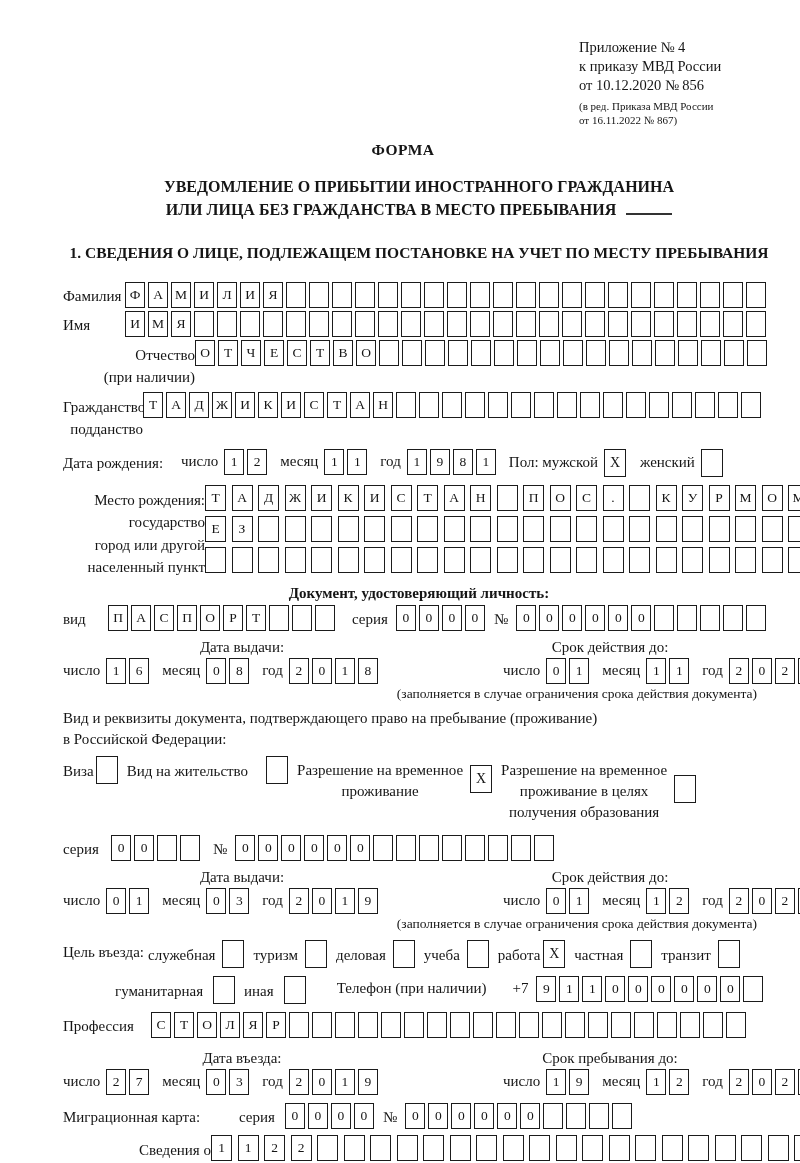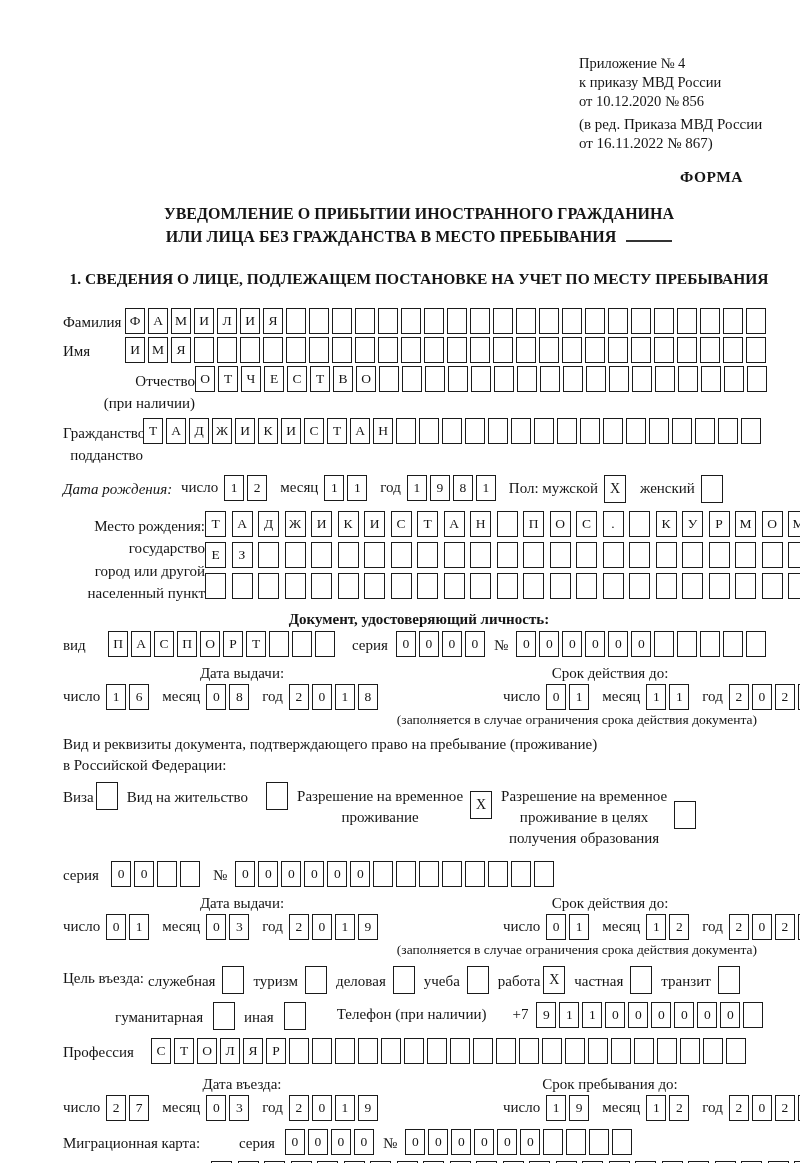--- a/index.html
+++ b/index.html
@@ -5,26 +5,26 @@
   html,body{margin:0;padding:0;background:#e8e8e8;}
   .page{
     position:relative;
     width:800px;height:1163px;
     margin:0 auto;
     background:#ffffff;
     color:#151515;
     font-family:"Liberation Serif","DejaVu Serif",serif;
     font-size:15px;
     box-sizing:border-box;
-    padding:54px 25px 0 63px;
+    padding:38px 25px 0 63px;
     overflow:hidden;
   }
   .annex{width:196px;margin-left:auto;line-height:1.3;font-size:14.5px;}
-  .annex .sub{font-size:15px;margin-top:4px;line-height:1.3;}
-  .forma{ text-align:right;padding-right:32px;font-weight:bold;font-size:15.5px;margin-top:14px;letter-spacing:.5px;}
+  .annex .sub{font-size:11px;margin-top:4px;line-height:1.3;}
+  .forma{ text-align:center;padding-right:32px;font-weight:bold;font-size:15.5px;margin-top:14px;letter-spacing:.5px;}
   .title{text-align:center;font-weight:bold;font-size:16px;line-height:1.45;margin-top:16px;}
   .title-underline{display:inline-block;width:46px;border-bottom:2px solid #333;height:14px;margin-left:10px;}
   .section-h{text-align:center;font-weight:bold;font-size:15.5px;margin-top:22px;}
 
   .row{display:flex;align-items:flex-start;margin-top:3px;}
   .lbl{padding-top:4px;line-height:1.45;}
   .lbl2{line-height:1.5;text-align:right;}
   .boxrow{display:flex;flex-wrap:nowrap;}
   .box{
     flex:0 0 auto;display:inline-flex;align-items:center;justify-content:center;
@@ -221,21 +221,21 @@
         <span class="box"></span>
         <span class="box"></span>
         <span class="box"></span>
         <span class="box"></span>
         <span class="box"></span>
         <span class="box"></span>
       </div>
   </div>
 
   <div class="row mt8">
-    <div class="lbl" style="width:118px;font-style:italic;">Дата рождения:</div>
+    <div class="lbl" style="width:118px;">Дата рождения:</div>
     <div class="dgroup">
       <span class="dlabel">число</span>
       <span class="boxrow">
           <span class="box">1</span>
           <span class="box">2</span>
         </span>
       <span class="dlabel">месяц</span>
       <span class="boxrow">
           <span class="box">1</span>
           <span class="box">1</span>

